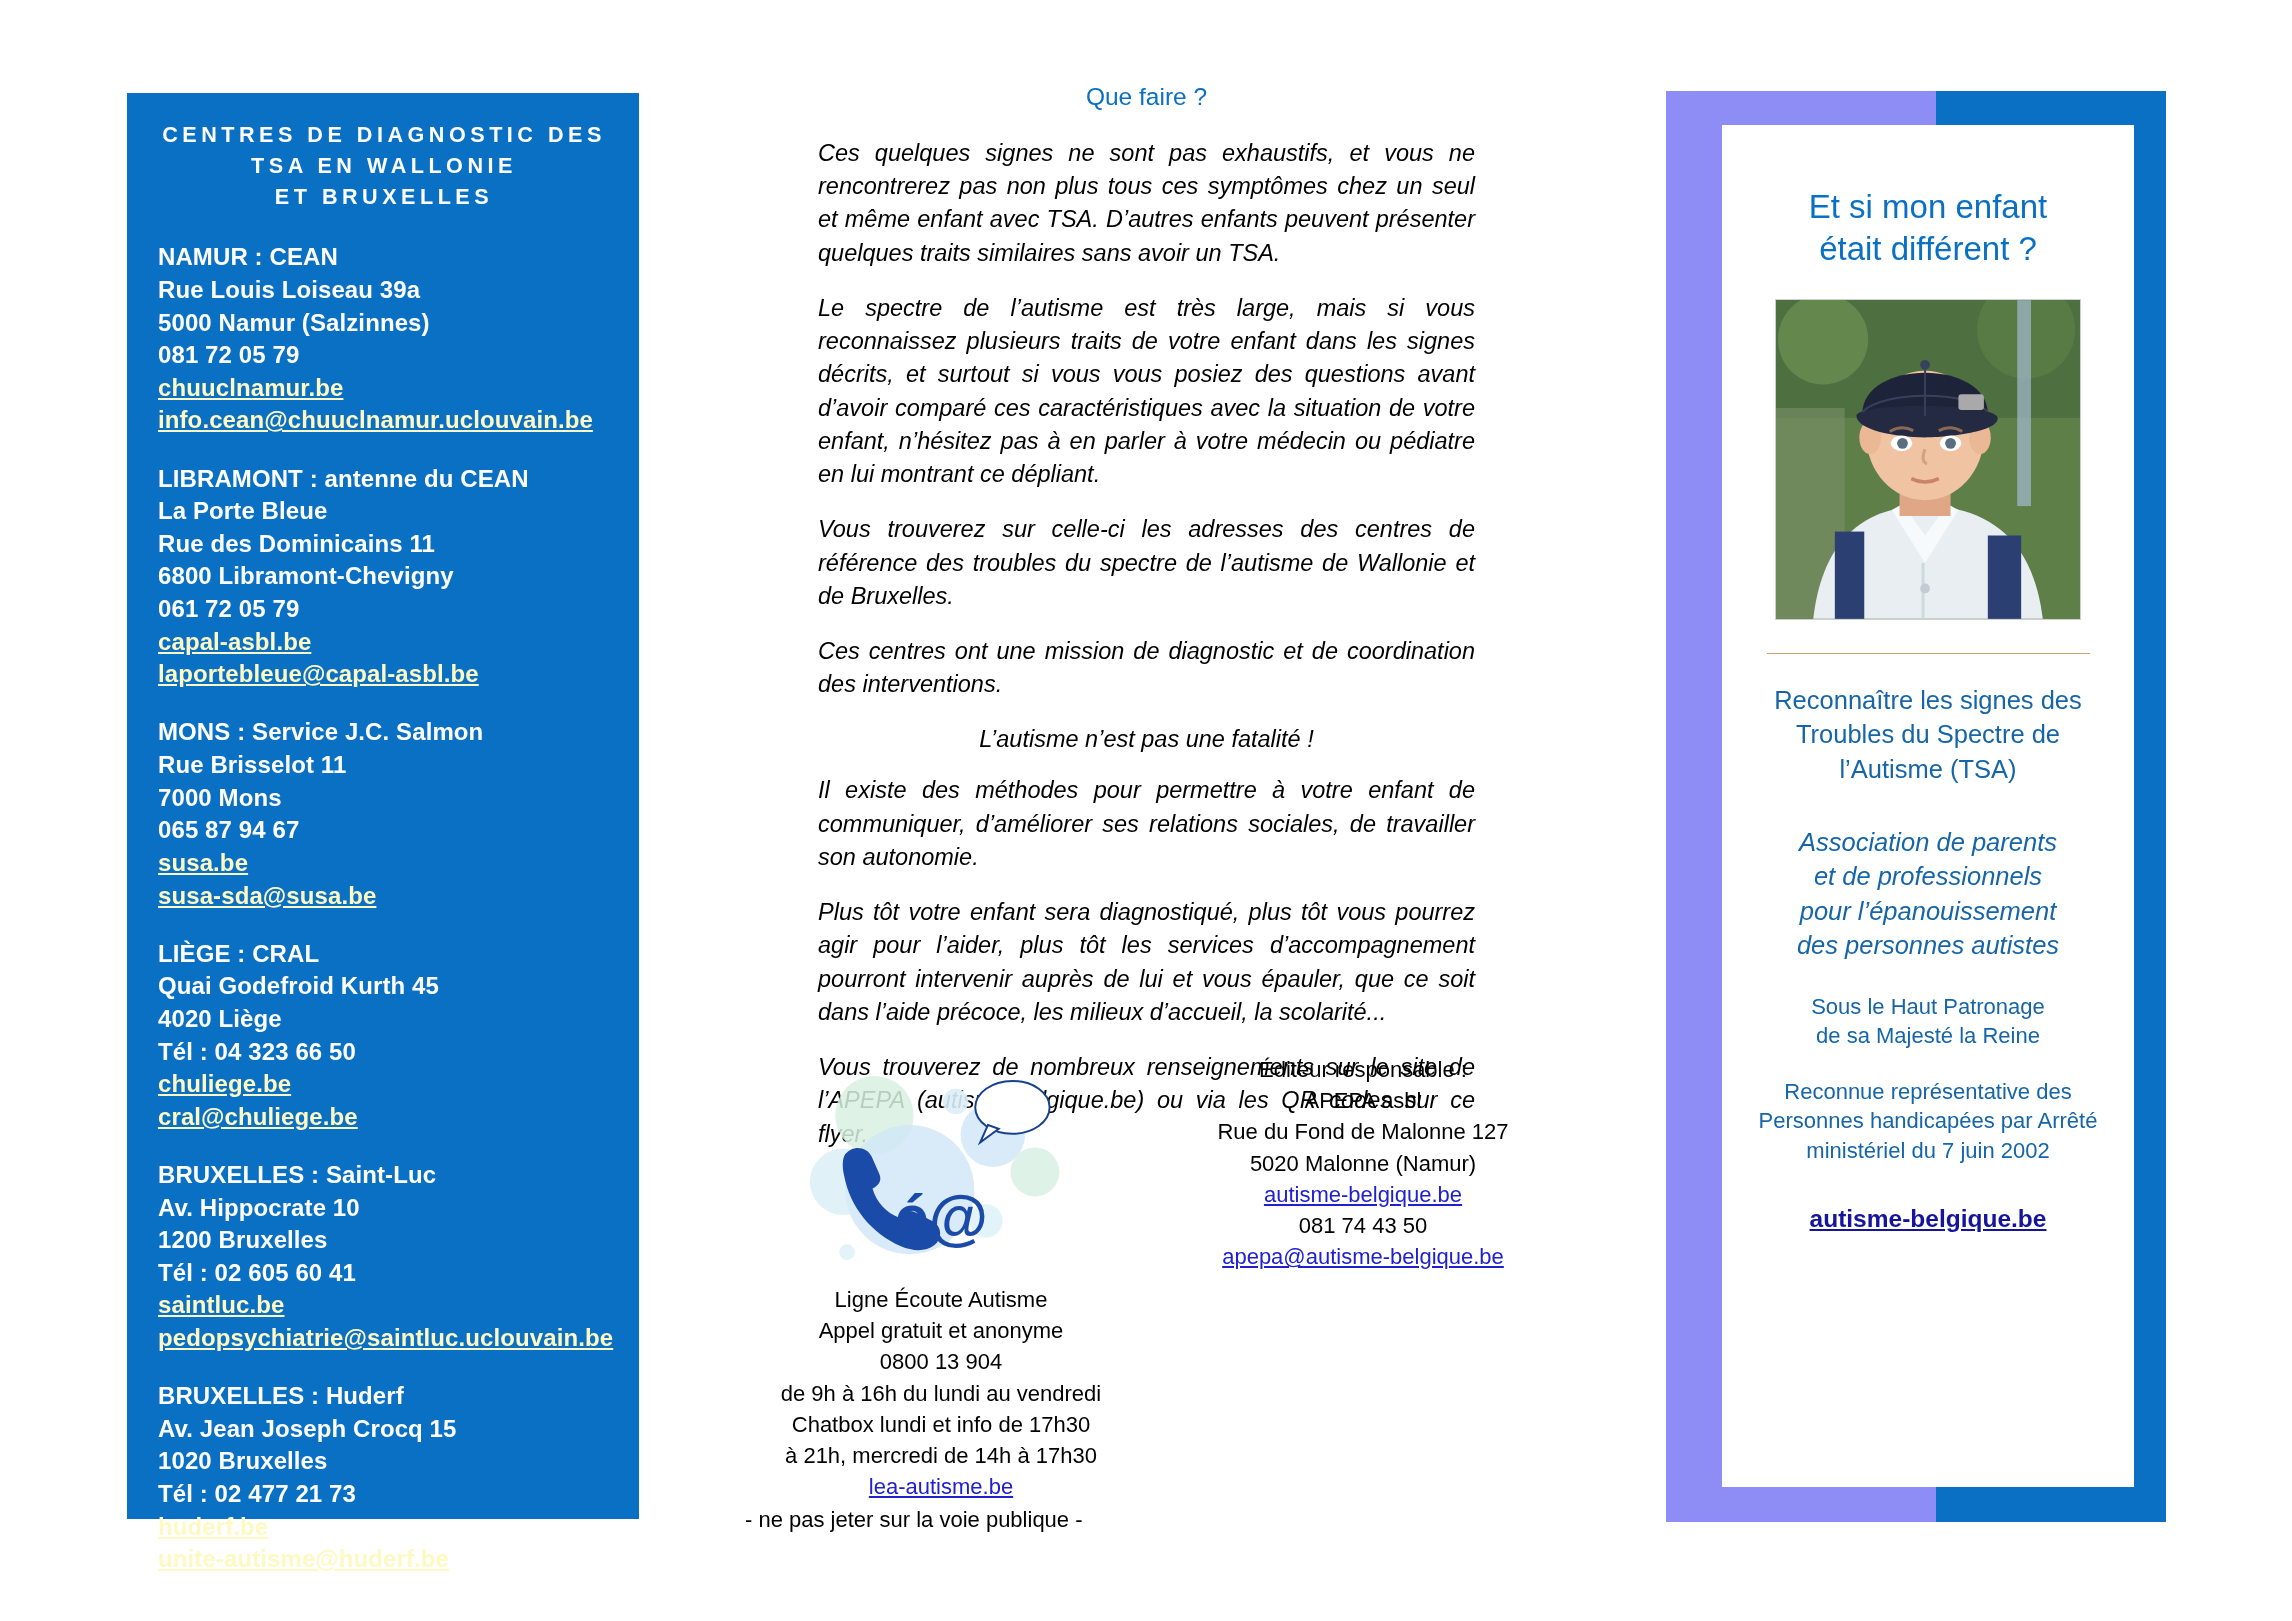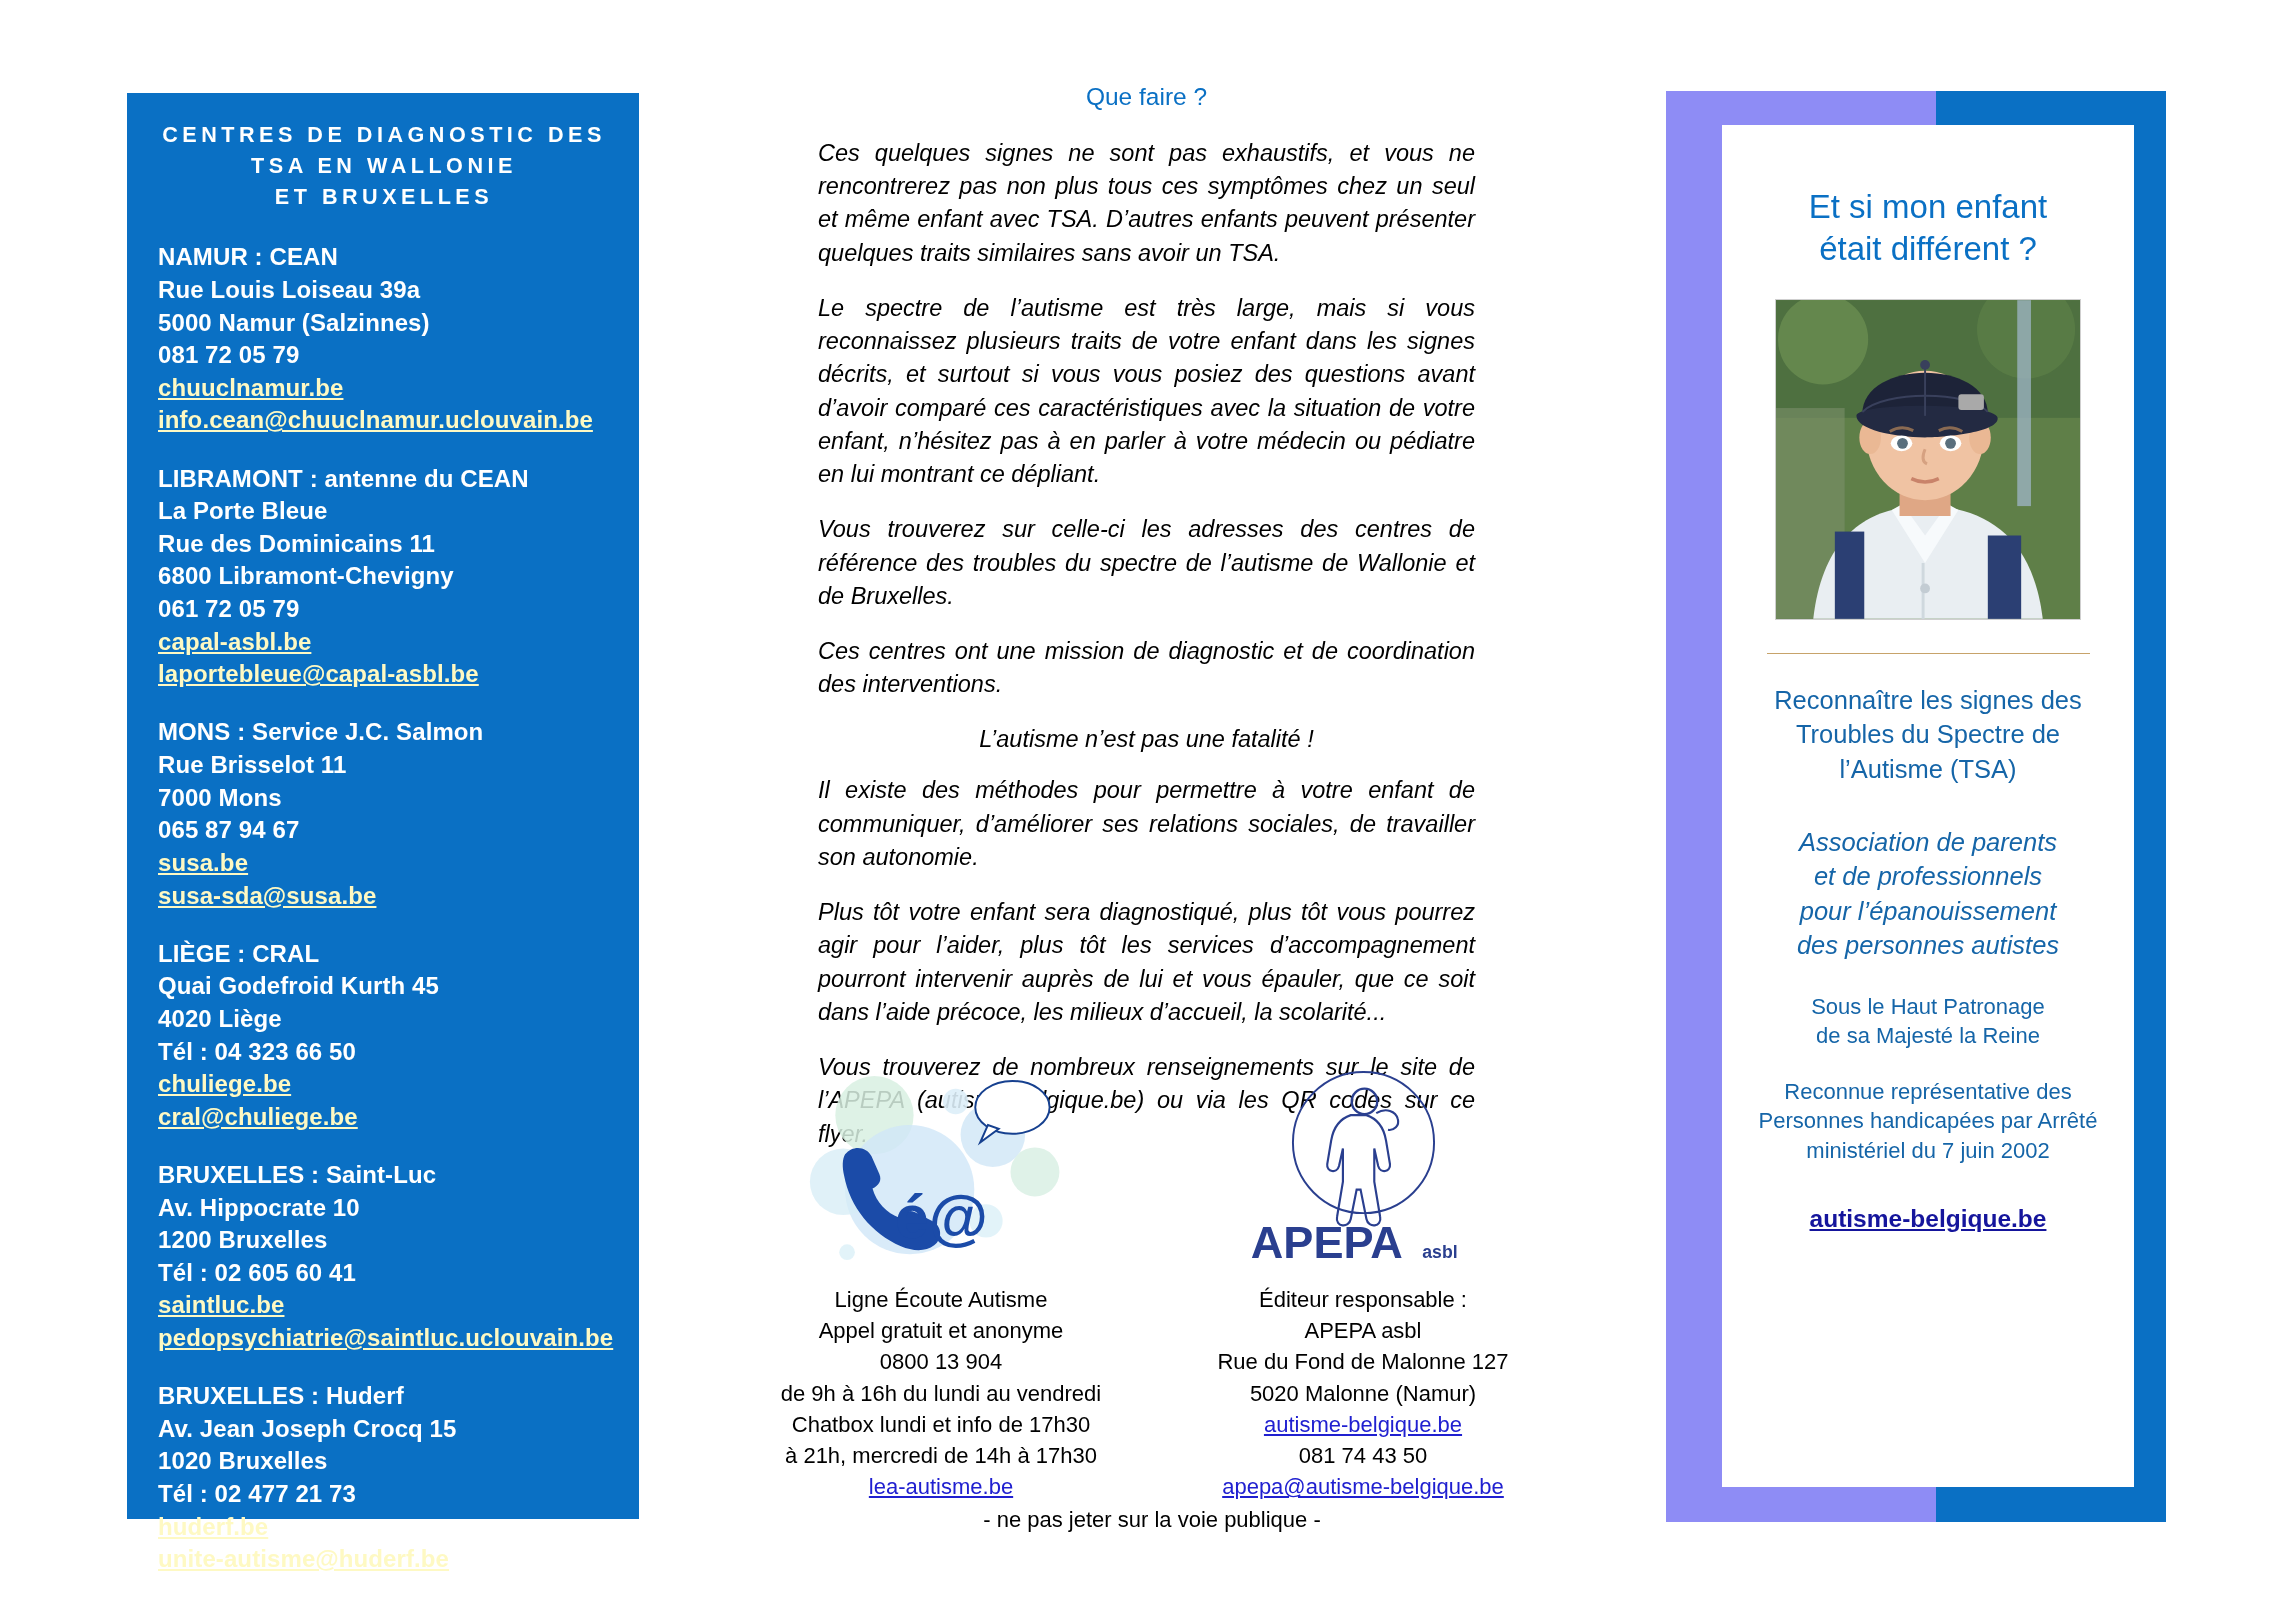--- a/index.html
+++ b/index.html
@@ -121,21 +121,20 @@
     line-height: 1.42;
     color: #2020d0;
     text-decoration: underline;
     display: block;
   }
   .bottom-note {
     position: absolute;
     left: 745px;
     top: 1507px;
     width: 814px;
-    text-align: center;
     font-size: 22px;
     color: #000000;
   }
 
   
   .right-outer {
     position: absolute;
     left: 1666px;
     top: 91px;
     width: 500px;
@@ -315,30 +314,20 @@
     <div class="fline">Ligne Écoute Autisme</div>
     <div class="fline">Appel gratuit et anonyme</div>
     <div class="fline">0800 13 904</div>
     <div class="fline">de 9h à 16h du lundi  au vendredi</div>
     <div class="fline">Chatbox lundi et info de 17h30</div>
     <div class="fline">à 21h, mercredi de 14h à 17h30</div>
     <a class="flink" href="#">lea-autisme.be</a>
   </div>
 
   <div class="footer-col">
-    <div class="logo-slot">
-      <svg width="245" height="211" viewBox="0 0 250 215">
-        <circle cx="125" cy="80" r="72" fill="none" stroke="#2a3f8f" stroke-width="2"></circle>
-        <circle cx="126" cy="38" r="13" fill="none" stroke="#2a3f8f" stroke-width="2.4"></circle>
-        <path d="M112 52 c-12,4 -18,14 -20,26 l-4,24 c-1,8 10,10 12,2 l4,-18 l0,34 l-6,36 c-2,10 12,12 14,2 l6,-30 l4,0 l6,30 c2,10 16,8 14,-2 l-6,-36 l0,-34 l4,18 c2,8 13,6 12,-2 l-4,-24 c-2,-12 -8,-22 -20,-26 z" fill="none" stroke="#2a3f8f" stroke-width="2.2"></path>
-        <path d="M138 50 c10,-6 20,-2 22,6 c2,7 -4,12 -10,11" fill="none" stroke="#2a3f8f" stroke-width="2.2"></path>
-        <text x="10" y="198" font-family="'Liberation Sans', sans-serif" font-size="46" font-weight="bold" fill="#2a3f8f">APEPA</text>
-        <text x="185" y="198" font-family="'Liberation Sans', sans-serif" font-size="18" font-weight="bold" fill="#2a3f8f">asbl</text>
-      </svg>
-    </div>
     <div class="fline">Éditeur responsable :</div>
     <div class="fline">APEPA asbl</div>
     <div class="fline">Rue du Fond de Malonne 127</div>
     <div class="fline">5020 Malonne (Namur)</div>
     <a class="flink" href="#">autisme-belgique.be</a>
     <div class="fline">081 74 43 50</div>
     <a class="flink" href="#">apepa@autisme-belgique.be</a>
   </div>
 </div>
 

